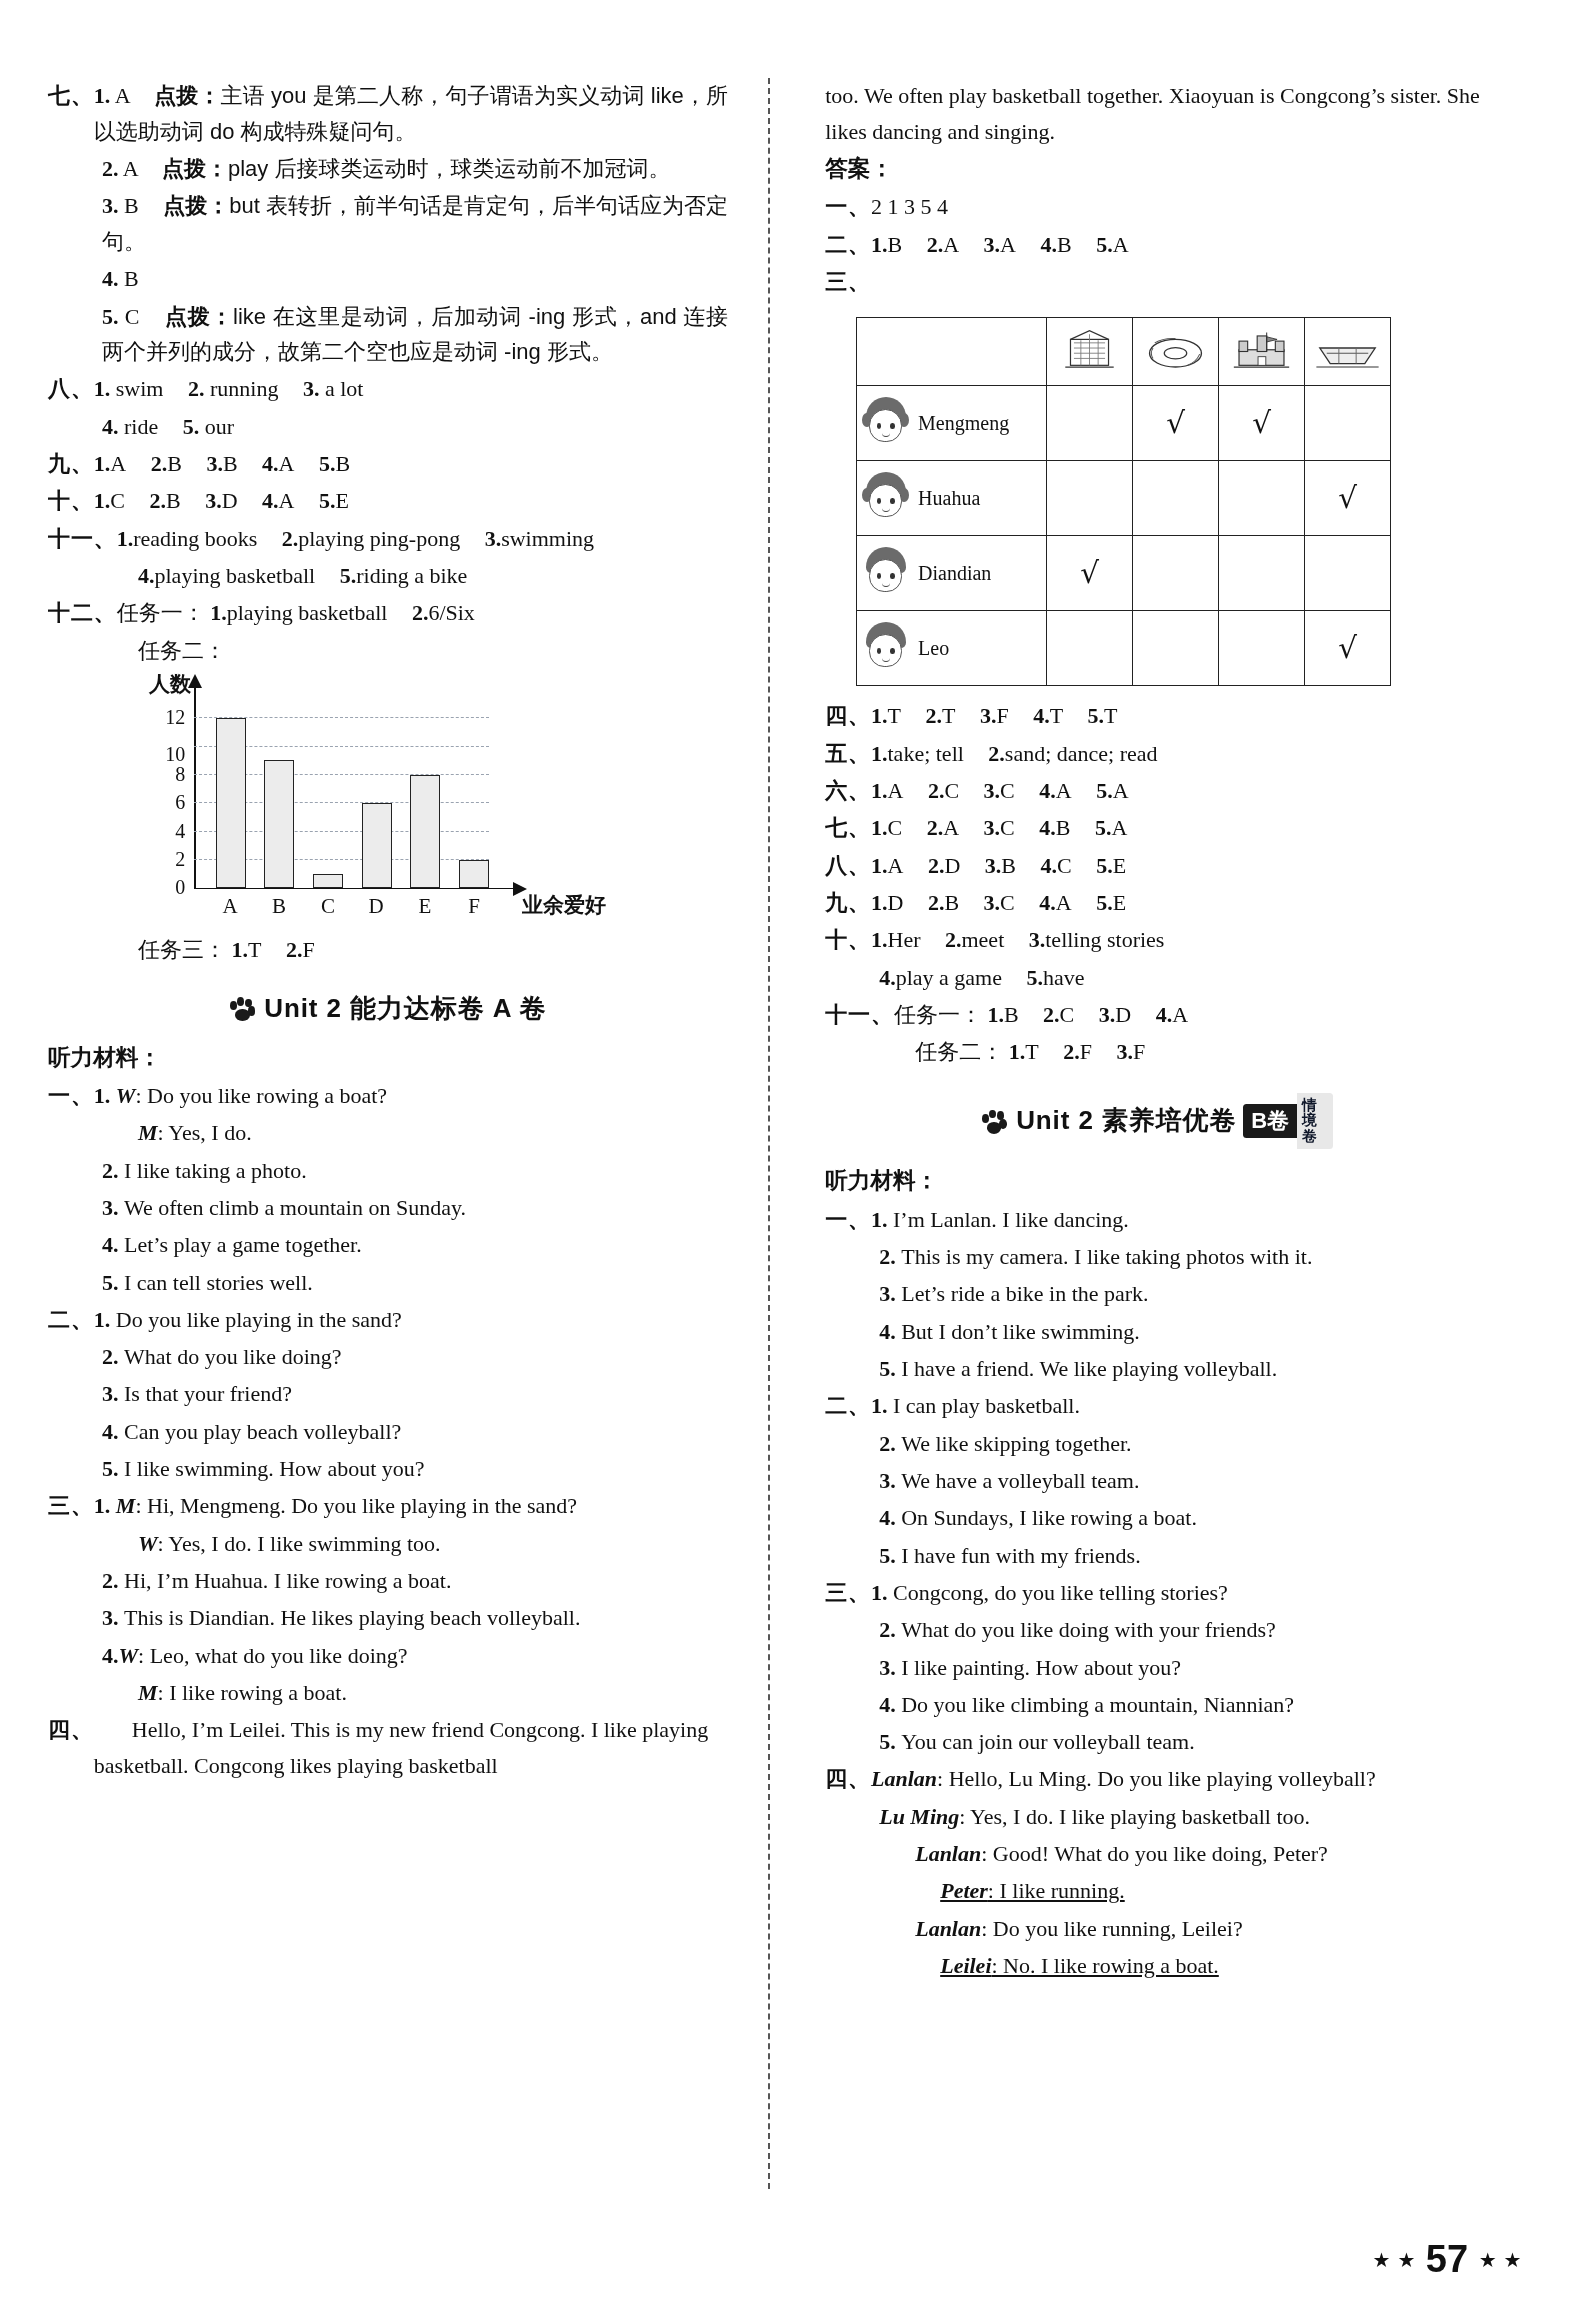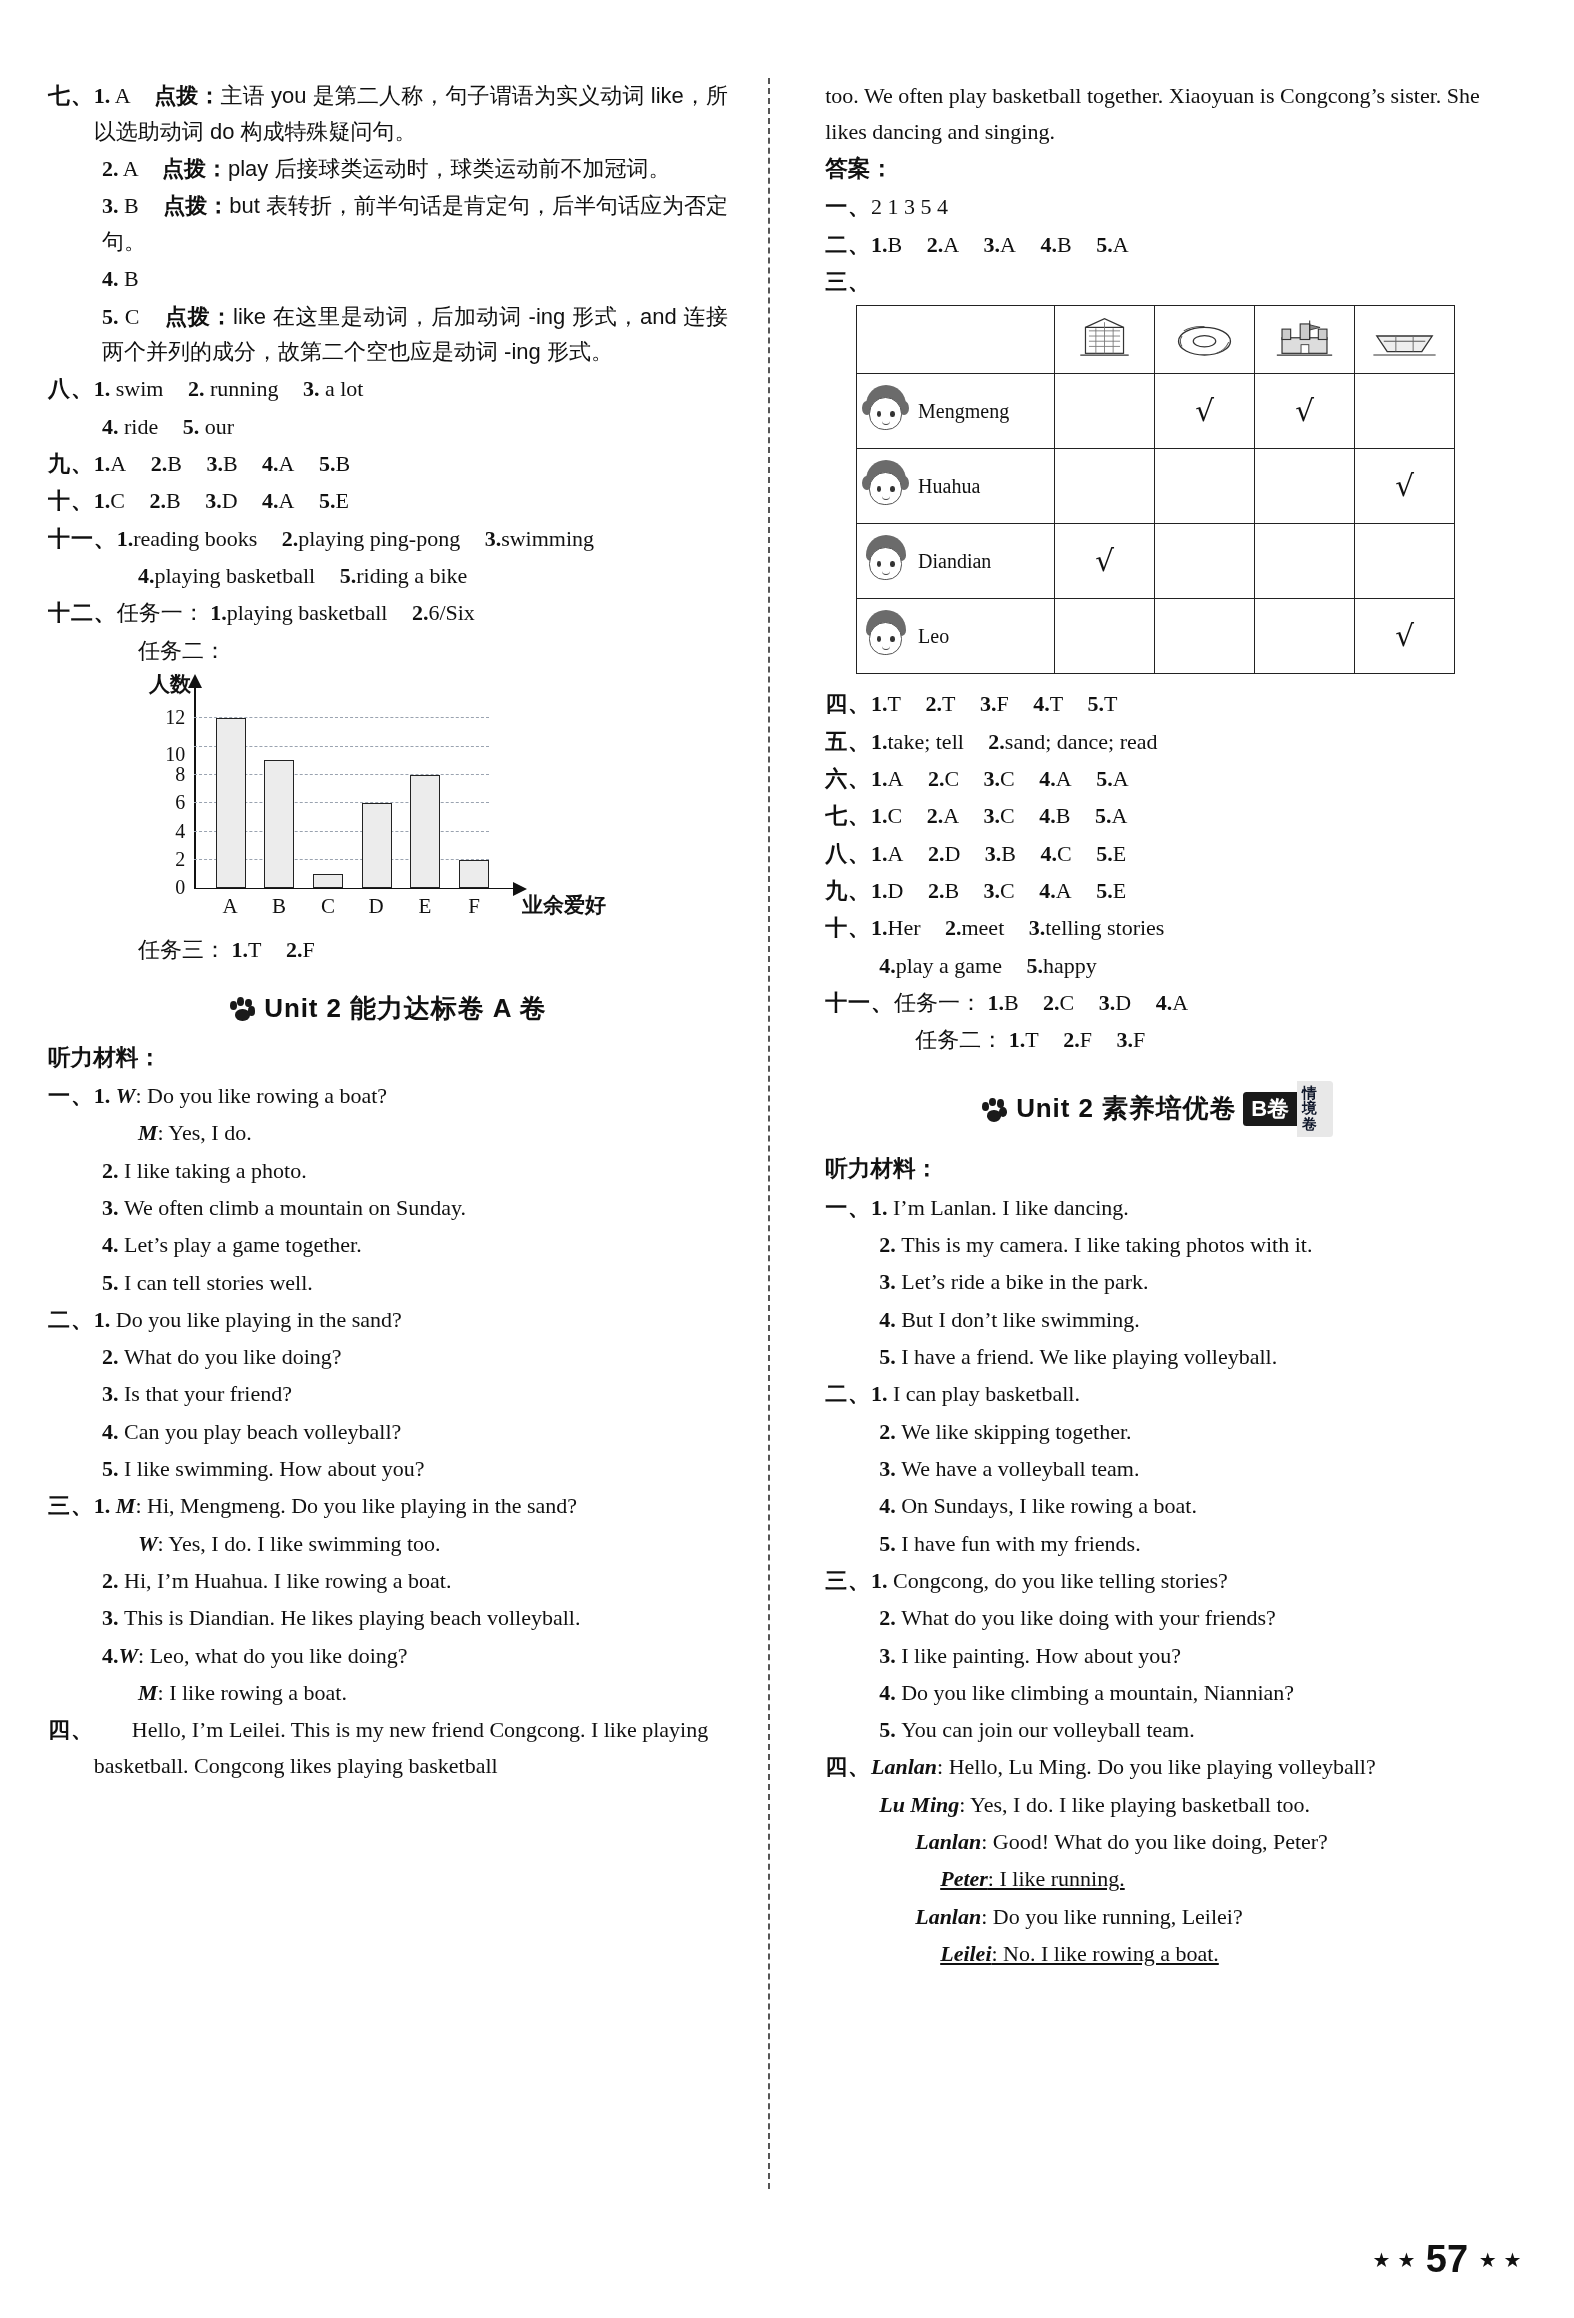--- a/index.html
+++ b/index.html
@@ -76,21 +76,21 @@
   .gl { position:absolute; left:0; width:295px; border-top:1.3px dashed #9aa3b0; }
   .ytick { position:absolute; right:100%; margin-right:8.7px; transform:translateY(-50%);
            font-size:20px; }
   .bar { position:absolute; bottom:1.7px; background:#ececec; border:1.5px solid #222; }
   .xlab { position:absolute; top:100%; margin-top:5.2px; transform:translateX(-50%);
           font-size:21px; }
   .x-title { position:absolute; left:328px; bottom:-29.5px; font-size:21px; font-weight:bold;
              white-space:nowrap; font-family:"Liberation Sans","DejaVu Sans",sans-serif; }
 
   
-  table.survey { border-collapse:collapse; margin:6px 0 12px 31px; width:599px; }
+  table.survey { border-collapse:collapse; margin:18px 0 12px 31px; width:535px; }
   table.survey td { border:1.4px solid #222; height:75px; text-align:center; vertical-align:middle; }
   table.survey td.hdr { height:68px; }
   td.namecell { width:198px; text-align:left; padding-left:5.2px; }
   .name-row { display:flex; align-items:center; }
   .nm { font-size:20px; margin-left:8.7px; }
   .tick { font-size:29.5px; font-family:"DejaVu Sans",sans-serif; }
 
   
   .face { width:47px; height:52px; position:relative; flex:0 0 auto; }
   .hair { position:absolute; left:3.5px; top:0; width:40px; height:26px;
@@ -584,21 +584,21 @@
         <span class="num-cn">十、</span>
         <span class="body-t">
           <span class="num">1.</span><span>Her</span><span class="sp"></span>
           <span class="num">2.</span><span>meet</span><span class="sp"></span>
           <span class="num">3.</span><span>telling stories</span>
         </span>
       </div>
       <div class="ln ind">
         <span class="body-t">
           <span class="num">4.</span><span>play a game</span><span class="sp"></span>
-          <span class="num">5.</span><span>happy</span>
+          <span class="num">5.</span><span>have</span>
         </span>
       </div>
 
       <div class="ln">
         <span class="num-cn">十一、</span>
         <span class="body-t">
           <span class="cn">任务一：</span>
           <span class="num">1.</span><span>B</span><span class="sp"></span>
           <span class="num">2.</span><span>C</span><span class="sp"></span>
           <span class="num">3.</span><span>D</span><span class="sp"></span>

